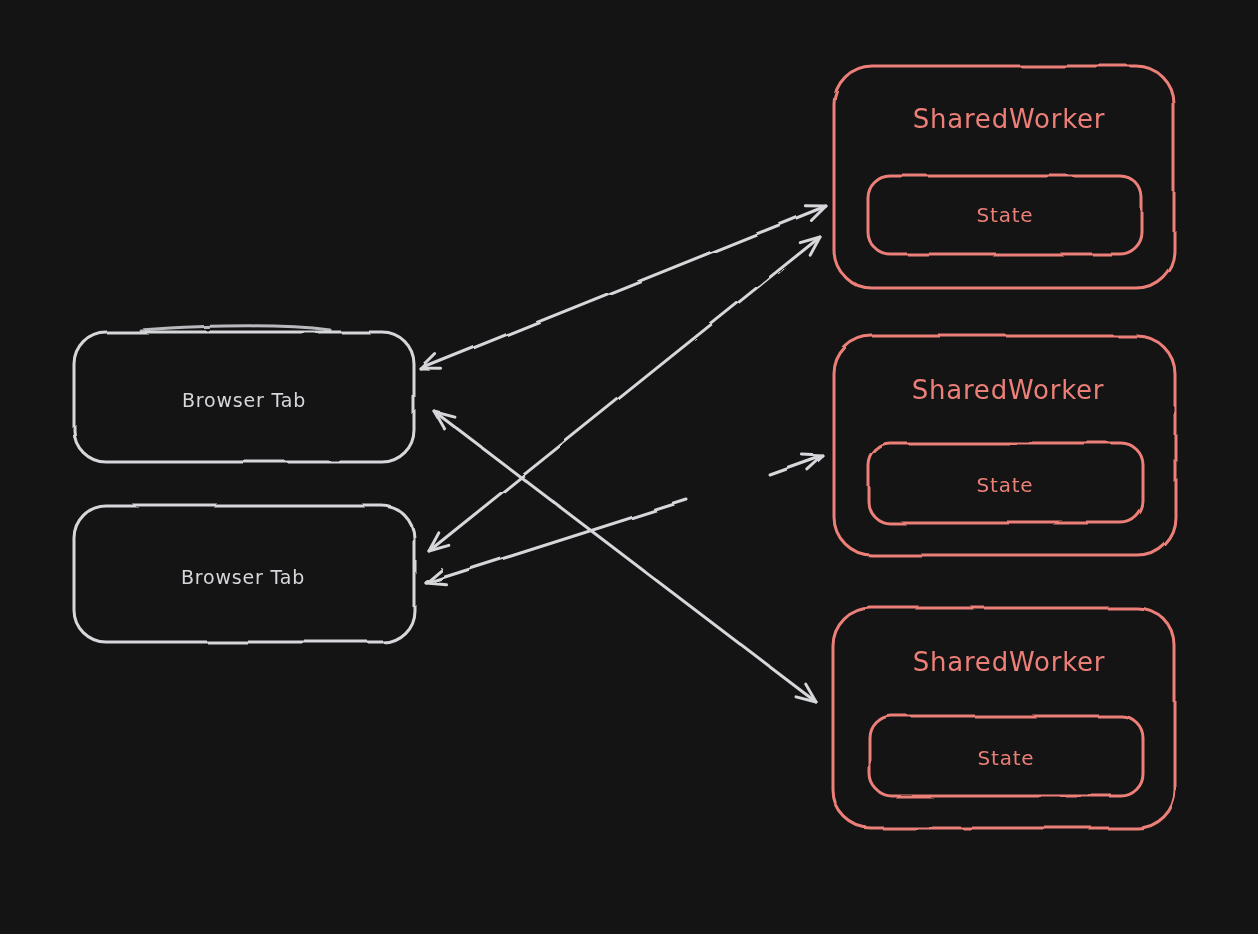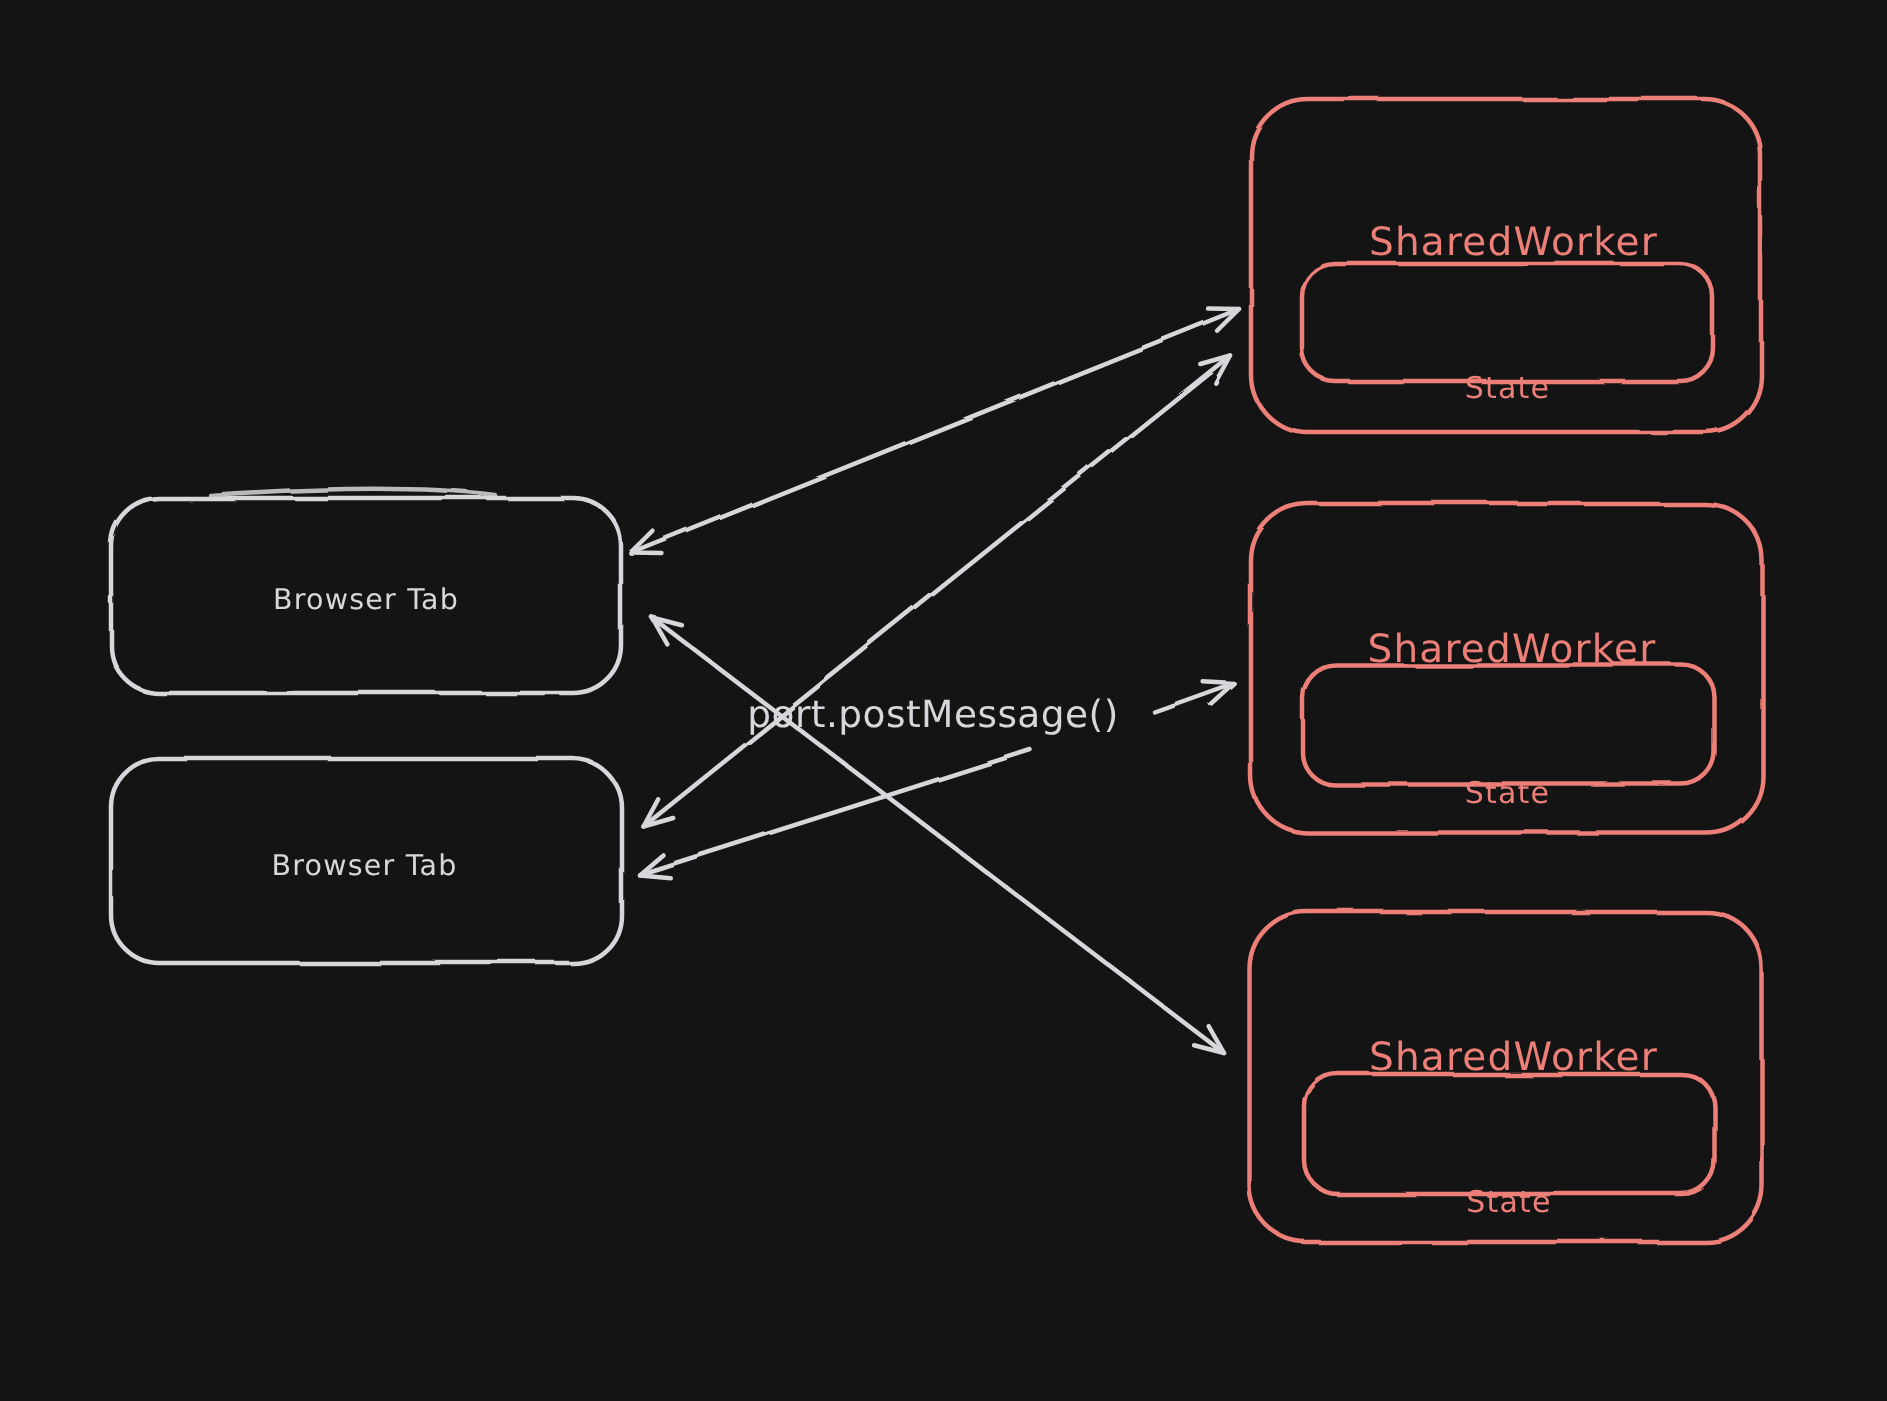--- a/index.html
+++ b/index.html
@@ -6,21 +6,21 @@
   .canvas{
     position:relative;width:1258px;height:934px;background:#141414;
     overflow:hidden;font-family:"DejaVu Sans",sans-serif;
   }
   .canvas svg{position:absolute;left:0;top:0;}
   .lbl{
     position:absolute;transform:translate(-50%,-50%);
     white-space:nowrap;letter-spacing:0.8px;font-weight:500;
   }
   .light{color:#d6d7db;}
-  .salmon{color:#ec7f78;margin-top:43px;}
+  .salmon{color:#ec7f78;}
   .t-tab{font-size:19px;}
   .t-worker{font-size:26px;}
   .t-state{font-size:20px;}
   .t-center{font-size:25px;letter-spacing:0.3px;}
 </style>
 </head>
 <body>
 
 <div class="canvas">
 
@@ -63,15 +63,14 @@
 
   <div class="lbl salmon t-worker" style="left:1009px;top:119px;">SharedWorker</div>
   <div class="lbl salmon t-state" style="left:1005px;top:215px;">State</div>
 
   <div class="lbl salmon t-worker" style="left:1008px;top:390px;">SharedWorker</div>
   <div class="lbl salmon t-state" style="left:1005px;top:485px;">State</div>
 
   <div class="lbl salmon t-worker" style="left:1009px;top:662px;">SharedWorker</div>
   <div class="lbl salmon t-state" style="left:1006px;top:758px;">State</div>
 
-  <div class="lbl light t-center" style="left:622px;top:476px;">port.postMessage()</div>
 
 </div>
 
 </body></html>

